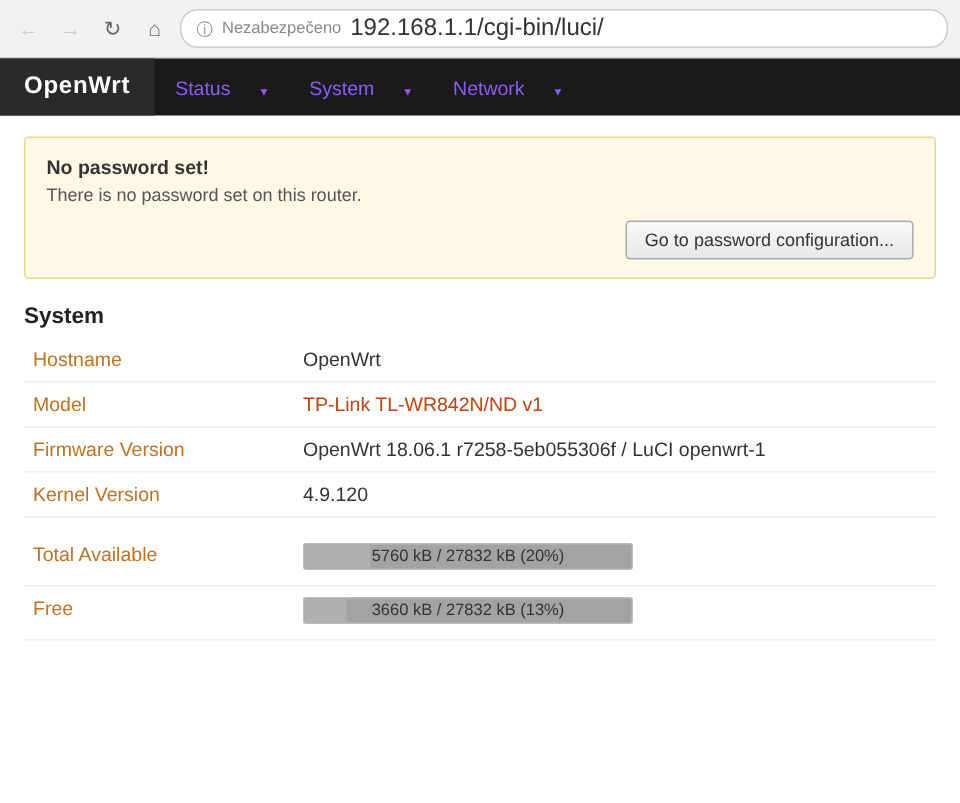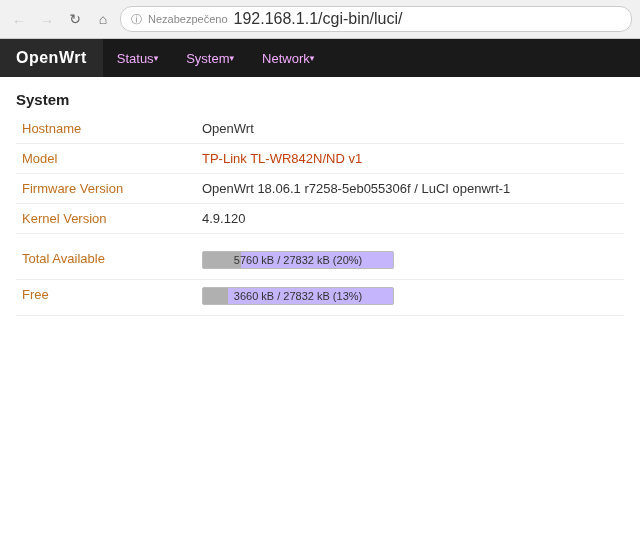--- a/index.html
+++ b/index.html
@@ -57,25 +57,25 @@
       font-size: 16px;
       font-weight: bold;
       padding: 10px 16px;
       letter-spacing: 0.5px;
     }
     .nav-items {
       display: flex;
       align-items: center;
     }
     .nav-item {
-      color: #f0abfc;
+      color: #8b5cf6;
       padding: 10px 14px;
       cursor: pointer;
       font-size: 13px;
-      display: flex; align-items: center; gap: 0;
+      display: flex; align-items: flex-end; gap: 20px;
     }
     .nav-item .arrow { font-size: 9px; }
 
     
     .main-content {
       padding: 14px 16px;
     }
 
     
     .alert-box {
@@ -140,24 +140,24 @@
     }
     .info-table td:last-child {
       color: #333;
       font-size: 13px;
     }
 
     
     .progress-container {
       display: inline-flex;
       align-items: center;
-      background: #c4b5fd;
+      background: #a3a3a3;
       border: 1px solid #bbb;
       border-radius: 2px;
-      width: 192px;
+      width: 220px;
       height: 18px;
       position: relative;
       overflow: hidden;
     }
     .progress-bar {
       height: 100%;
       background: #b0b0b0;
       position: absolute;
       left: 0; top: 0;
     }
@@ -202,20 +202,27 @@
     </div>
     <div class="nav-item">
       <span>Network</span>
       <span class="arrow">▾</span>
     </div>
   </div>
 </div>
 
 <div class="main-content">
 
+  <div class="alert-box">
+    <div class="alert-title">No password set!</div>
+    <div class="alert-body">There is no password set on this router.</div>
+    <div class="alert-footer">
+      <button class="btn-config">Go to password configuration...</button>
+    </div>
+  </div>
 
   <div class="section-heading">System</div>
   <table class="info-table">
     <tbody>
         <tr>
       <td>Hostname</td>
       <td>OpenWrt</td>
     </tr>
     <tr>
       <td>Model</td>

